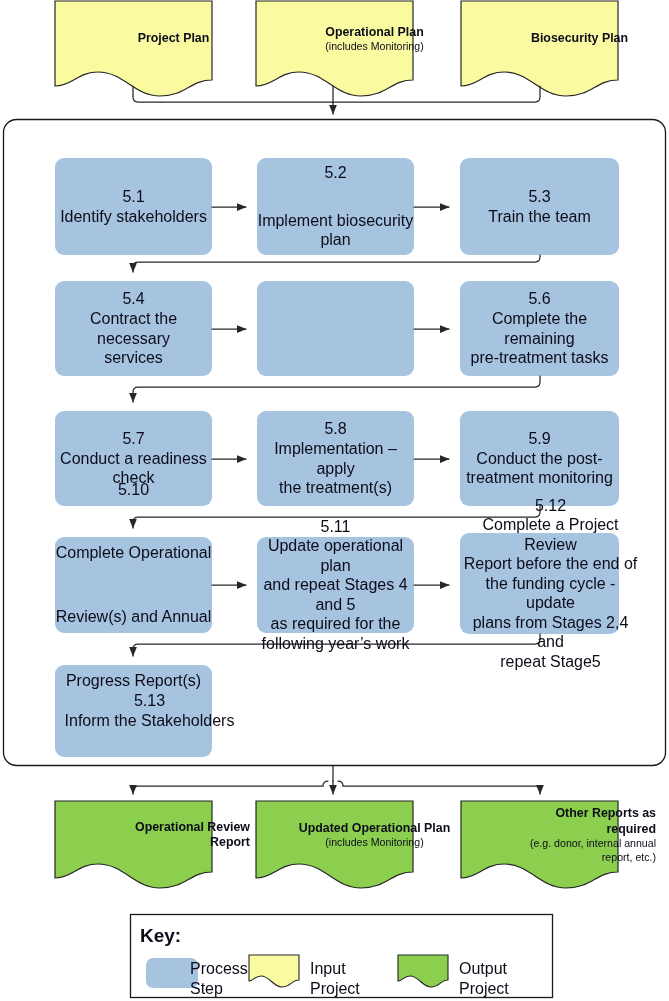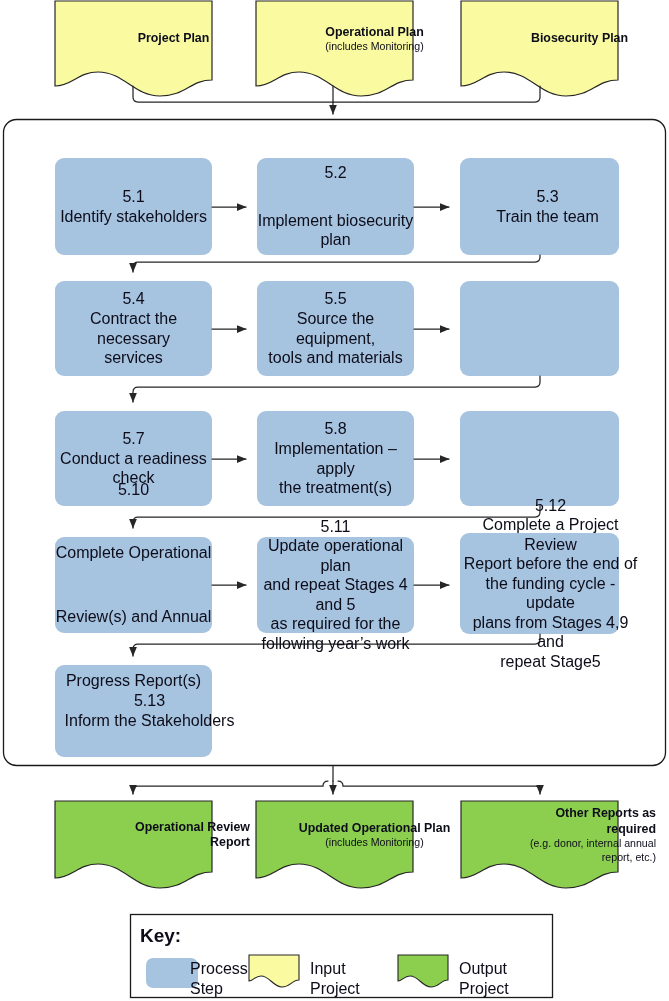--- a/index.html
+++ b/index.html
@@ -124,65 +124,70 @@
     </div>
 
     <div class="node-label proc-label" style="left:55px;top:158px;width:157px;height:97px;">
       <span class="num">5.1</span>
       <span class="txt">Identify stakeholders</span>
     </div>
     <div class="node-label proc-label" style="left:257px;top:158px;width:157px;height:97px;gap:28px;">
       <span class="num">5.2</span>
       <span class="txt">Implement biosecurity plan</span>
     </div>
-    <div class="node-label proc-label" style="left:460px;top:158px;width:159px;height:97px;margin-left:8px;">
+    <div class="node-label proc-label" style="left:460px;top:158px;width:159px;height:97px;">
       <span class="num">5.3</span>
       <span class="txt">Train the team</span>
     </div>
 
     <div class="node-label proc-label" style="left:55px;top:281px;width:157px;height:95px;">
       <span class="num">5.4</span>
       <span class="txt">Contract the necessary</span>
       <span class="txt">services</span>
     </div>
-    <div class="node-label proc-label" style="left:257px;top:281px;width:157px;height:95px;">
-      <span class="num">5.5</span>
-      <span class="txt">Source the equipment,</span>
-      <span class="txt">tools and materials</span>
+    <div class="node-label proc-label" style="left:460px;top:281px;width:159px;height:95px;">
+      <span class="num">5.6</span>
+      <span class="txt">Complete the remaining</span>
+      <span class="txt">pre-treatment tasks</span>
     </div>
 
     <div class="node-label proc-label" style="left:55px;top:411px;width:157px;height:95px;">
       <span class="num">5.7</span>
       <span class="txt">Conduct a readiness check</span>
     </div>
     <div class="node-label proc-label" style="left:257px;top:411px;width:157px;height:95px;">
       <span class="num">5.8</span>
       <span class="txt">Implementation – apply</span>
       <span class="txt">the treatment(s)</span>
+    </div>
+    <div class="node-label proc-label" style="left:460px;top:411px;width:159px;height:95px;">
+      <span class="num">5.9</span>
+      <span class="txt">Conduct the post-</span>
+      <span class="txt">treatment monitoring</span>
     </div>
 
     <div class="node-label proc-label" style="left:55px;top:537px;width:157px;height:96px;gap:44px;">
       <span class="num">5.10</span>
       <span class="txt">Complete Operational</span>
       <span class="txt">Review(s) and Annual</span>
       <span class="txt">Progress Report(s)</span>
     </div>
     <div class="node-label proc-label" style="left:257px;top:537px;width:157px;height:96px;">
       <span class="num">5.11</span>
       <span class="txt">Update operational plan</span>
       <span class="txt">and repeat Stages 4 and 5</span>
       <span class="txt">as required for the</span>
       <span class="txt">following year’s work</span>
     </div>
     <div class="node-label proc-label" style="left:460px;top:533px;width:181px;height:101px;">
       <span class="num">5.12</span>
       <span class="txt">Complete a Project Review</span>
       <span class="txt">Report before the end of</span>
       <span class="txt">the funding cycle - update</span>
-      <span class="txt">plans from Stages 4,9 and</span>
+      <span class="txt">plans from Stages 2,4 and</span>
       <span class="txt">repeat Stage5</span>
     </div>
 
     <div class="node-label proc-label" style="left:55px;top:665px;width:189px;height:92px;">
       <span class="num">5.13</span>
       <span class="txt">Inform the Stakeholders</span>
     </div>
 
     <div class="node-label doc-label" style="left:57px;top:806px;width:153px;height:58px;">
       <span class="title">Operational Review Report</span>

